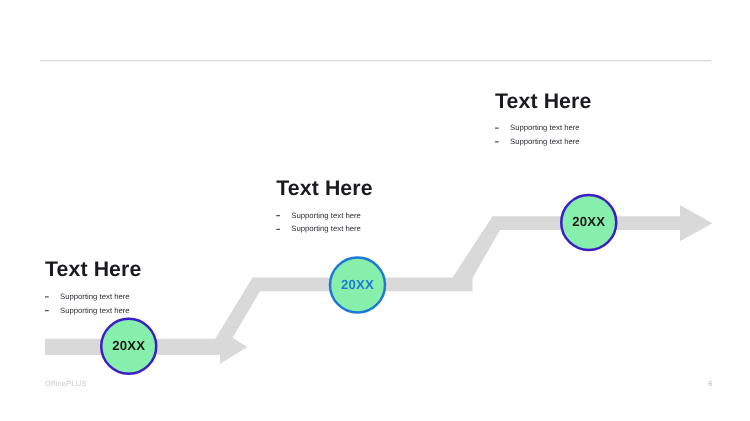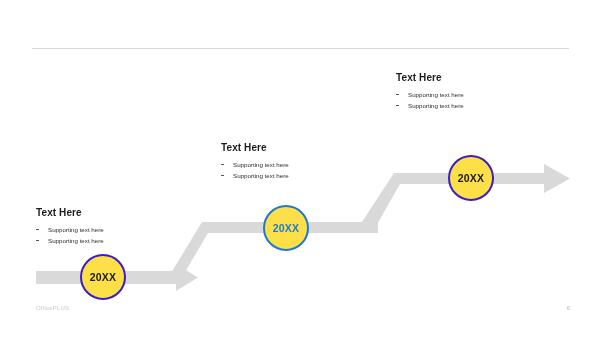--- a/index.html
+++ b/index.html
@@ -34,21 +34,21 @@
     width: 600px;
     height: 337px;
   }
 
   
   .milestone {
     position: absolute;
     width: 46px;
     height: 46px;
     border-radius: 50%;
-    background: #fde047;
+    background: #86efac;
     box-sizing: border-box;
     display: flex;
     align-items: center;
     justify-content: center;
   }
   .milestone .year {
     font-size: 10.5px;
     font-weight: bold;
     letter-spacing: 0.2px;
     line-height: 1;
@@ -61,21 +61,21 @@
   #milestone-1 { left: 80px;  top: 254px; }
   #milestone-2 { left: 263px; top: 205px; }
   #milestone-3 { left: 448px; top: 155px; }
 
   
   .text-block {
     position: absolute;
     width: 140px;
   }
   .tb-heading {
-    font-size: 10px;
+    font-size: 17px;
     font-weight: bold;
     color: #1b1b1f;
     letter-spacing: 0.1px;
     margin: 0 0 9px 0;
     line-height: 1.1;
   }
   .tb-list {
     list-style: none;
     margin: 0;
     padding: 0;

